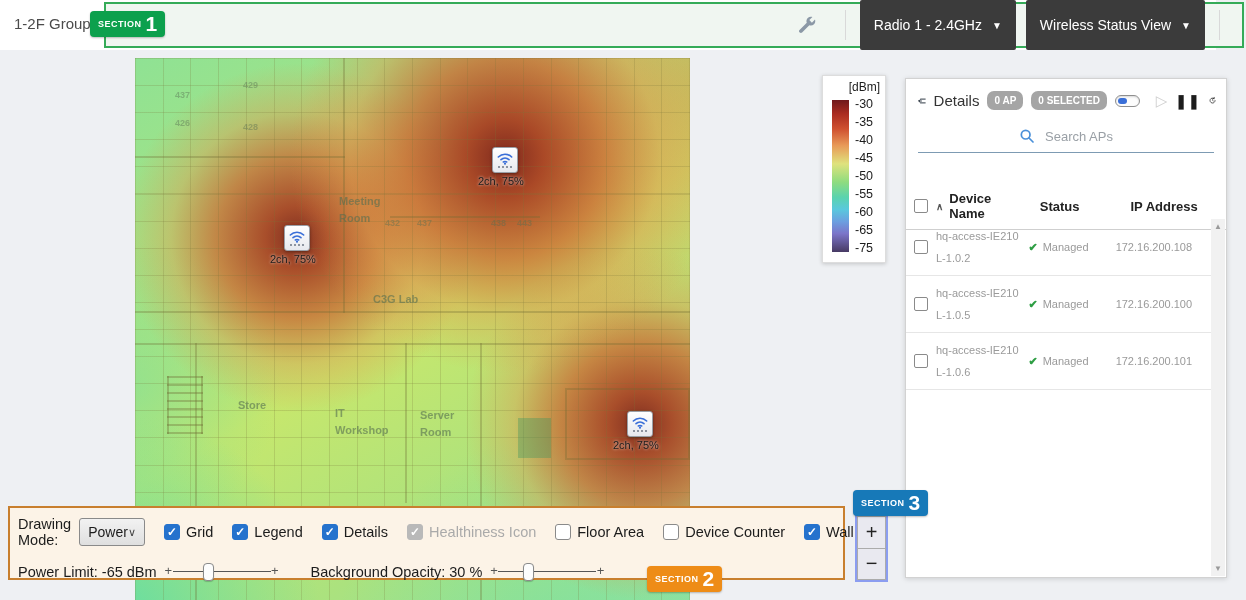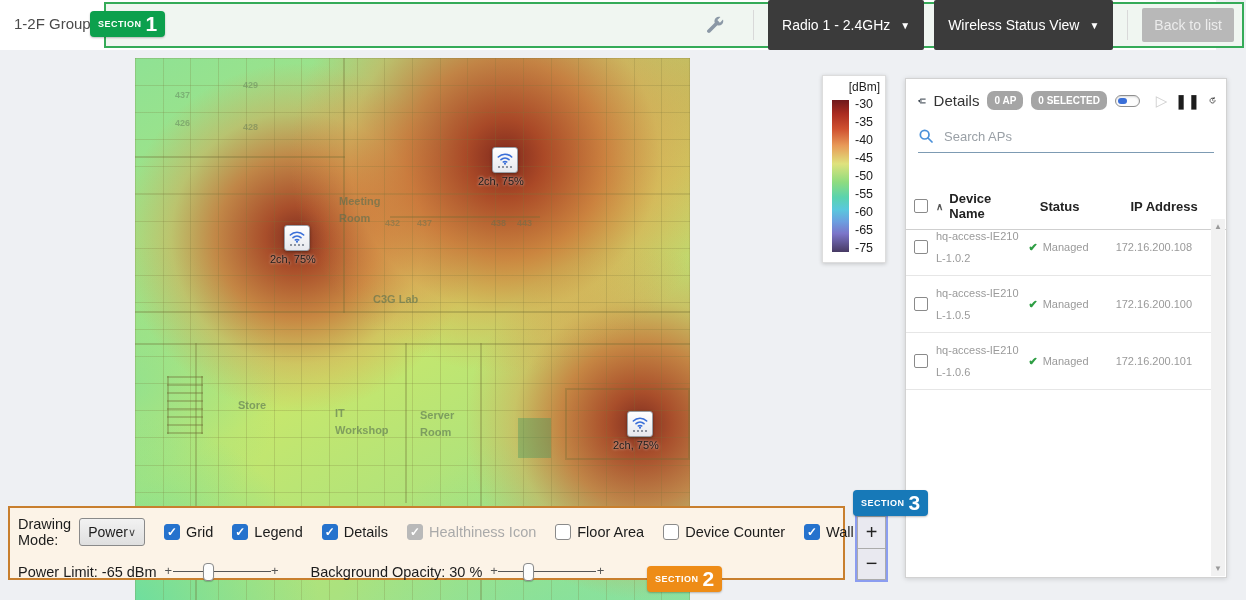--- a/index.html
+++ b/index.html
@@ -61,21 +61,21 @@
 
   
   #details { position:absolute; left:905px; top:78px; width:322px; height:500px; background:#fff; border:1px solid #d2d2d2; box-shadow:0 1px 5px rgba(0,0,0,.15); z-index:10; }
   #details-header { display:flex; align-items:center; gap:8px; padding:12px 10px 8px 12px; }
   #details-title { font-size:15px; color:#333; }
   .gray-badge { background:#a5a5a5; color:#fff; font-size:10px; font-weight:bold; border-radius:7px; padding:4px 7px; white-space:nowrap; }
   #capsule { width:56px; height:12px; border:1px solid #8f8f8f; border-radius:7px; background:#fdfdfd; position:relative; overflow:hidden; box-shadow:inset 0 1px 2px rgba(0,0,0,.15); }
   #capsule-fill { position:absolute; left:2px; top:2px; width:9px; height:6px; border-radius:4px; background:#3a6fd8; }
   #play-icon { color:#cfcfcf; font-size:15px; margin-left:8px; }
   #pause-icon { color:#1c1c1c; font-size:14px; font-weight:bold; letter-spacing:1px; }
-  #search-row { display:flex; align-items:center; gap:10px; margin:10px 12px 0 12px; padding-bottom:8px; border-bottom:1px solid #7d9bb3; }
+  #search-row { display:flex; align-items:center; gap:10px; margin:10px 12px 0 12px; padding-bottom:8px; border-bottom:1px solid #7d9bb3;justify-content:center; }
   #search-placeholder { font-size:13px; color:#9aa0a6; }
   #table-head { display:flex; align-items:center; margin-top:38px; padding:0 0 8px 8px; border-bottom:1px solid #cfcfcf; font-size:13px; font-weight:bold; color:#222; }
   #table-head .col { cursor:pointer; }
   .cb { width:14px; height:14px; border:1px solid #8a8a8a; border-radius:2px; background:#fff; flex:none; }
   #sort-caret { font-size:10px; color:#555; margin:0 6px 0 8px; }
   .col-name { width:80px; }
   .col-status { width:95px; margin-left:14px; }
   .col-ip { width:100px; }
   #table-body { position:absolute; left:0; top:140px; bottom:0; right:14px; overflow:hidden; }
   .trow { display:flex; align-items:center; height:57px; border-bottom:1px solid #e6e6e6; padding-left:8px; font-size:11px; color:#9a9a9a; }
@@ -122,21 +122,20 @@
     <div class="vsep"></div>
     <button class="dark-btn">
       <span>Radio 1 - 2.4GHz</span>
       <span class="dd-caret">▼</span>
     </button>
     <button class="dark-btn">
       <span>Wireless Status View</span>
       <span class="dd-caret">▼</span>
     </button>
     <div class="vsep"></div>
-    <button id="back-btn">Back to list</button>
   </div>
 </div>
 <div class="section-badge" id="badge1">
   <span class="s-word">SECTION</span>
   <span class="s-num">1</span>
 </div>
 
 <div id="map">
   <div id="grid-overlay"></div>
 

